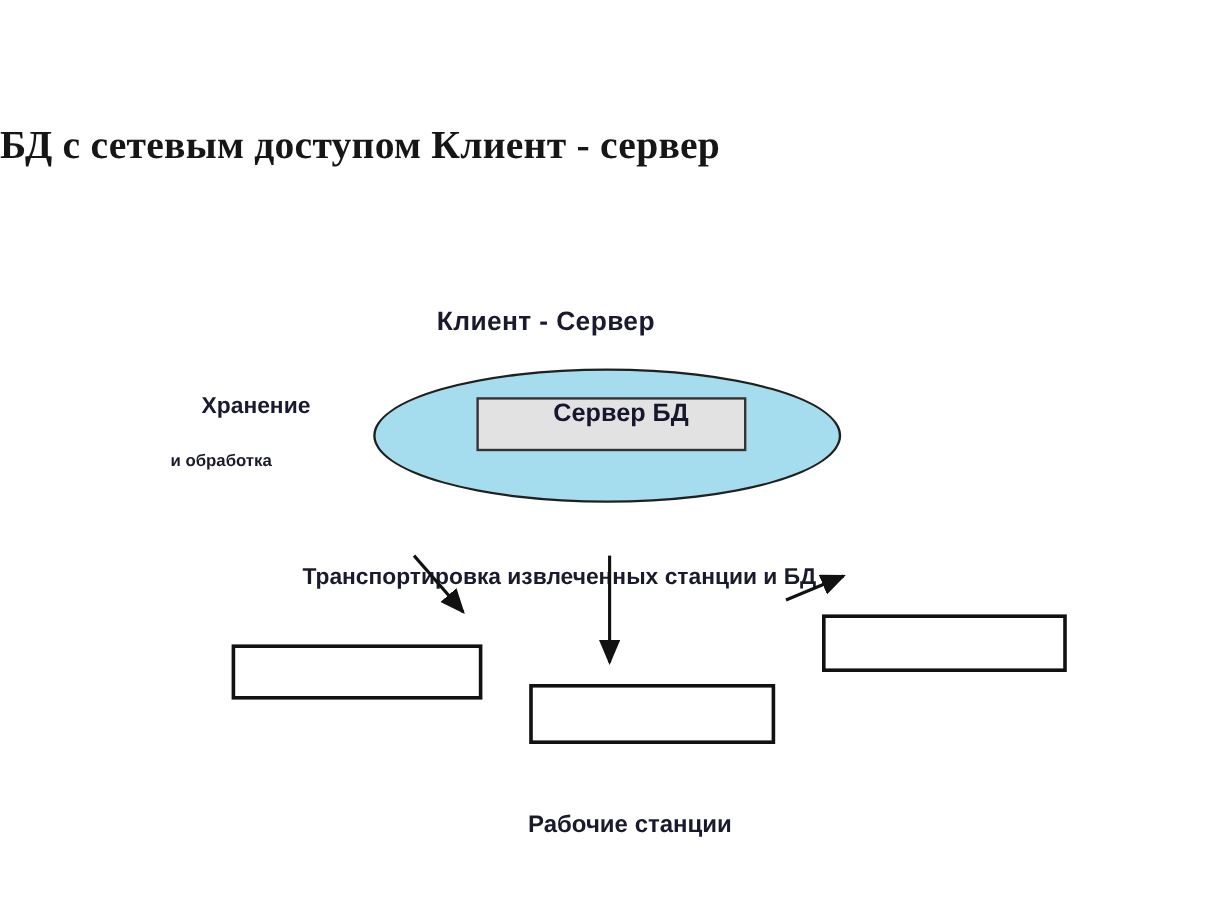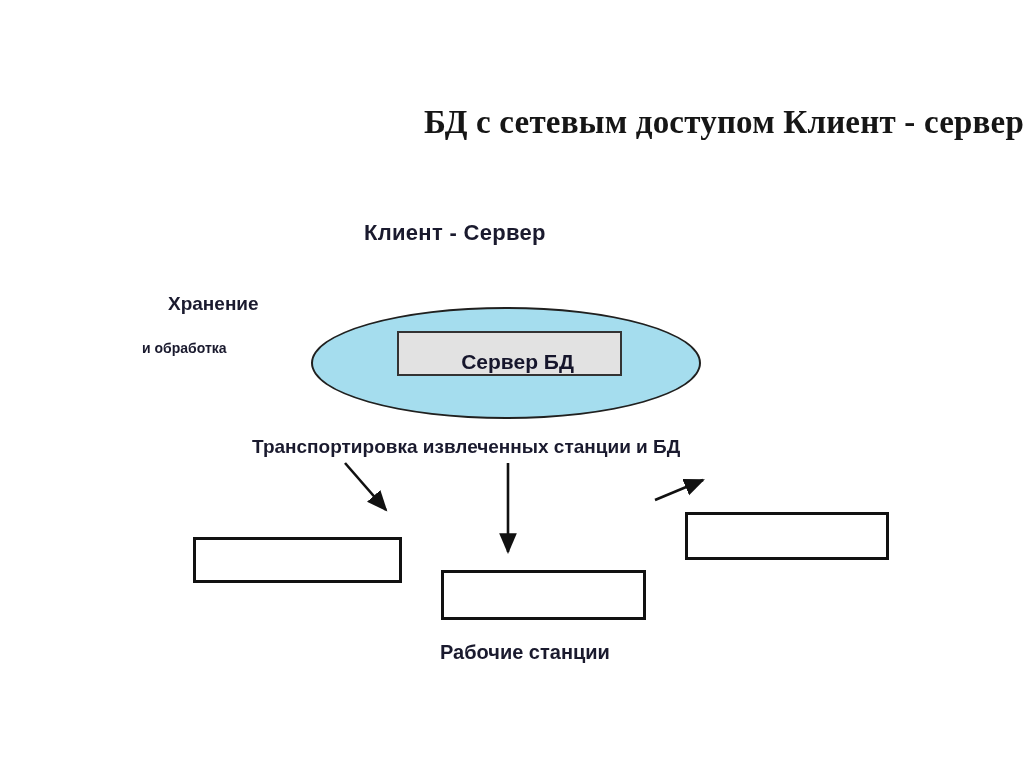--- a/index.html
+++ b/index.html
@@ -22,21 +22,21 @@
     height: 767px;
     background: #ffffff;
   }
 
   
   .slide-title {
     position: absolute;
     left: 0;
     top: 104px;
     width: 1024px;
-    text-align: right;
+    text-align: left;
     font-family: "Liberation Serif", serif;
     font-size: 33px;
     font-weight: 700;
     color: #161616;
     letter-spacing: 0.2px;
   }
 
   
   #diagram {
     position: absolute;
@@ -45,20 +45,21 @@
     width: 1024px;
     height: 767px;
   }
 
   .dg-label {
     position: absolute;
     font-family: "Liberation Sans", sans-serif;
     font-weight: 700;
     color: #1a1a2e;
     white-space: nowrap;
+    margin-top: 35px;
   }
 
   .lbl-client-server {
     left: 364px;
     top: 220px;
     font-size: 22px;
     letter-spacing: 0.3px;
   }
 
   .lbl-storage-1 {
@@ -102,21 +103,21 @@
   .server-box {
     position: absolute;
     left: 397px;
     top: 331px;
     width: 225px;
     height: 45px;
     border: 2px solid #333333;
     background: #e2e2e2;
     box-sizing: border-box;
     display: flex;
-    align-items: flex-end;
+    align-items: flex-start;
     justify-content: center;
     padding-left: 16px;
   }
   .server-box .txt {
     font-family: "Liberation Sans", sans-serif;
     font-weight: 700;
     font-size: 21px;
     color: #16162c;
   }
 

